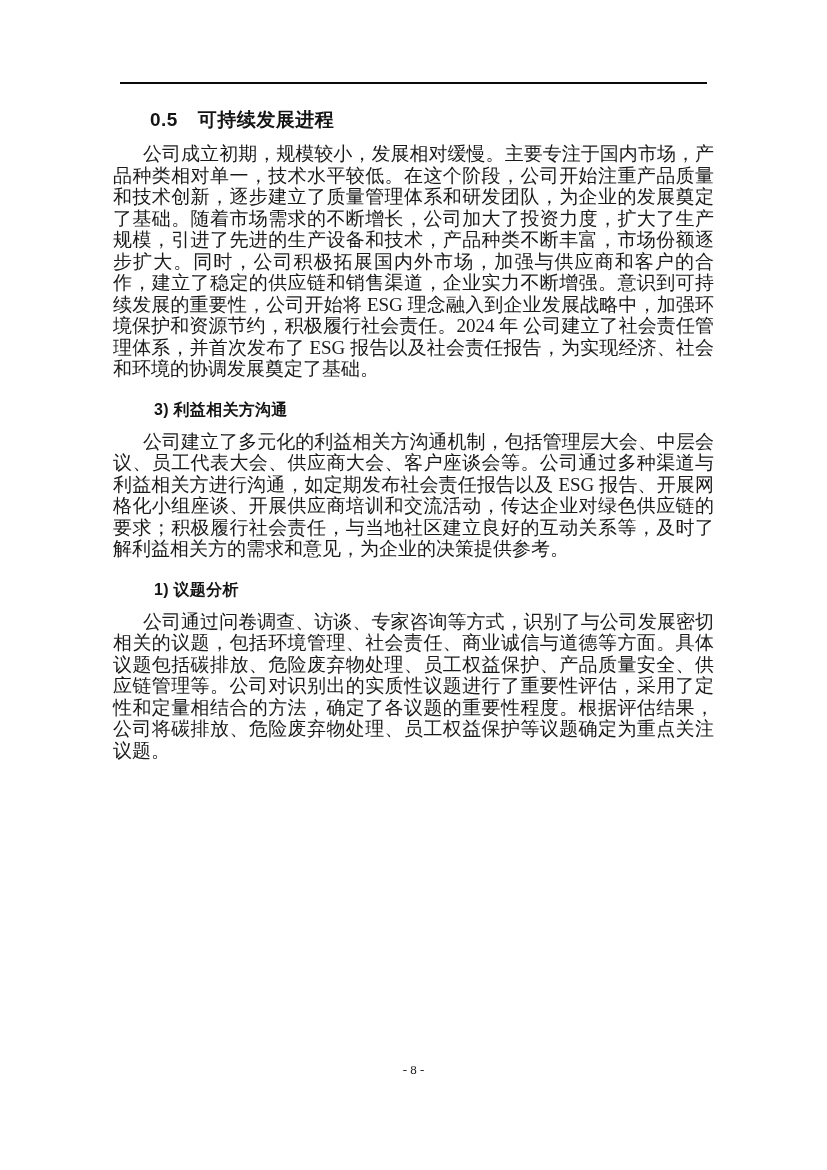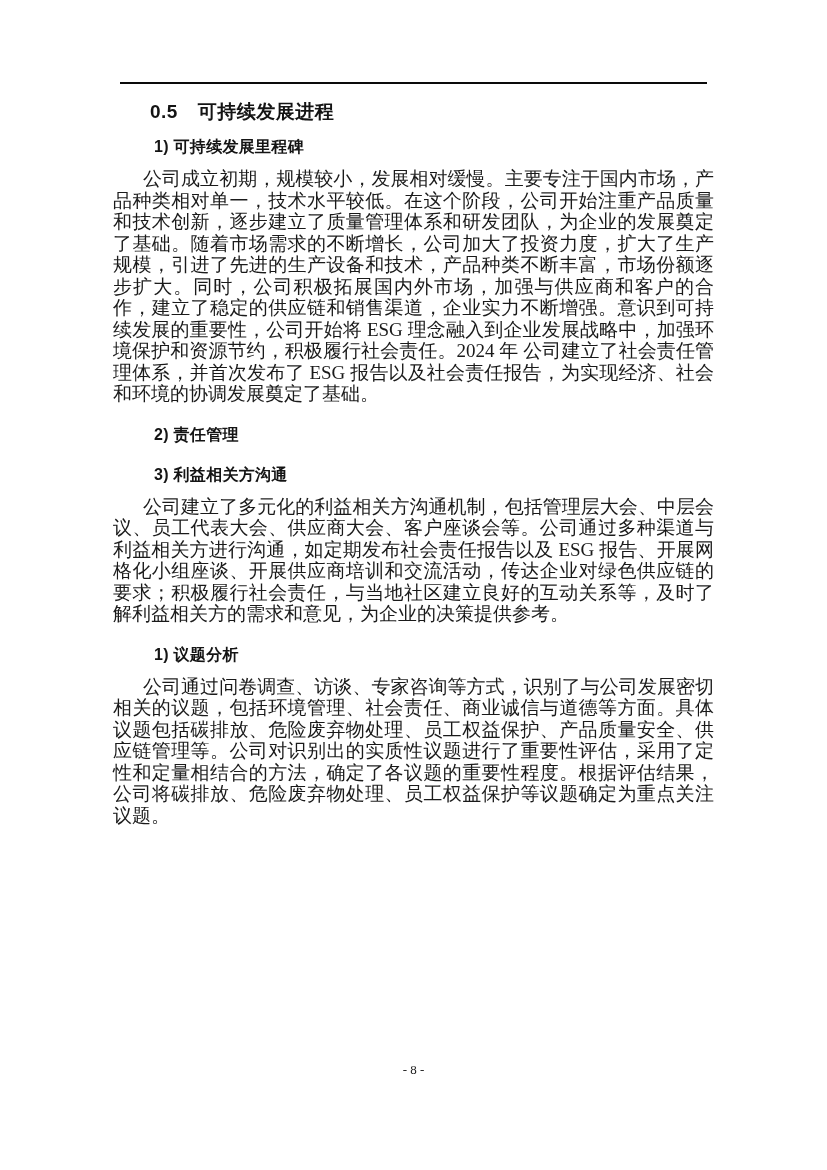--- a/index.html
+++ b/index.html
@@ -19,21 +19,21 @@
   .header-rule {
     position: absolute;
     top: 82px;
     left: 120px;
     width: 587px;
     height: 0;
     border-top: 2px solid #0a0a0a;
   }
   .content {
     position: absolute;
-    top: 100px;
+    top: 108px;
     left: 113px;
     width: 601px;
   }
   h2.sec {
     margin: 0 0 0 37px;
     padding: 0;
     font-family: "Liberation Sans", "DejaVu Sans", sans-serif;
     font-weight: 700;
     font-size: 19px;
     line-height: 24px;
@@ -86,24 +86,22 @@
 
   <div class="header-rule"></div>
 
   <div class="content">
 
     <h2 class="sec">
       <span class="sec-num">0.5</span>
       <span class="sec-title">可持续发展进程</span>
     </h2>
 
-    <h3 class="sub first">1) 可持续发展里程碑</h3>
     <p class="body">公司成立初期，规模较小，发展相对缓慢。主要专注于国内市场，产品种类相对单一，技术水平较低。在这个阶段，公司开始注重产品质量和技术创新，逐步建立了质量管理体系和研发团队，为企业的发展奠定了基础。随着市场需求的不断增长，公司加大了投资力度，扩大了生产规模，引进了先进的生产设备和技术，产品种类不断丰富，市场份额逐步扩大。同时，公司积极拓展国内外市场，加强与供应商和客户的合作，建立了稳定的供应链和销售渠道，企业实力不断增强。意识到可持续发展的重要性，公司开始将 ESG 理念融入到企业发展战略中，加强环境保护和资源节约，积极履行社会责任。2024 年 公司建立了社会责任管理体系，并首次发布了 ESG 报告以及社会责任报告，为实现经济、社会和环境的协调发展奠定了基础。</p>
 
-    <h3 class="sub">2) 责任管理</h3>
 
     <h3 class="sub">3) 利益相关方沟通</h3>
     <p class="body">公司建立了多元化的利益相关方沟通机制，包括管理层大会、中层会议、员工代表大会、供应商大会、客户座谈会等。公司通过多种渠道与利益相关方进行沟通，如定期发布社会责任报告以及 ESG 报告、开展网格化小组座谈、开展供应商培训和交流活动，传达企业对绿色供应链的要求；积极履行社会责任，与当地社区建立良好的互动关系等，及时了解利益相关方的需求和意见，为企业的决策提供参考。</p>
 
     <h3 class="sub">1) 议题分析</h3>
     <p class="body">公司通过问卷调查、访谈、专家咨询等方式，识别了与公司发展密切相关的议题，包括环境管理、社会责任、商业诚信与道德等方面。具体议题包括碳排放、危险废弃物处理、员工权益保护、产品质量安全、供应链管理等。公司对识别出的实质性议题进行了重要性评估，采用了定性和定量相结合的方法，确定了各议题的重要性程度。根据评估结果，公司将碳排放、危险废弃物处理、员工权益保护等议题确定为重点关注议题。</p>
 
   </div>
 
   <div class="footer">- 8 -</div>

